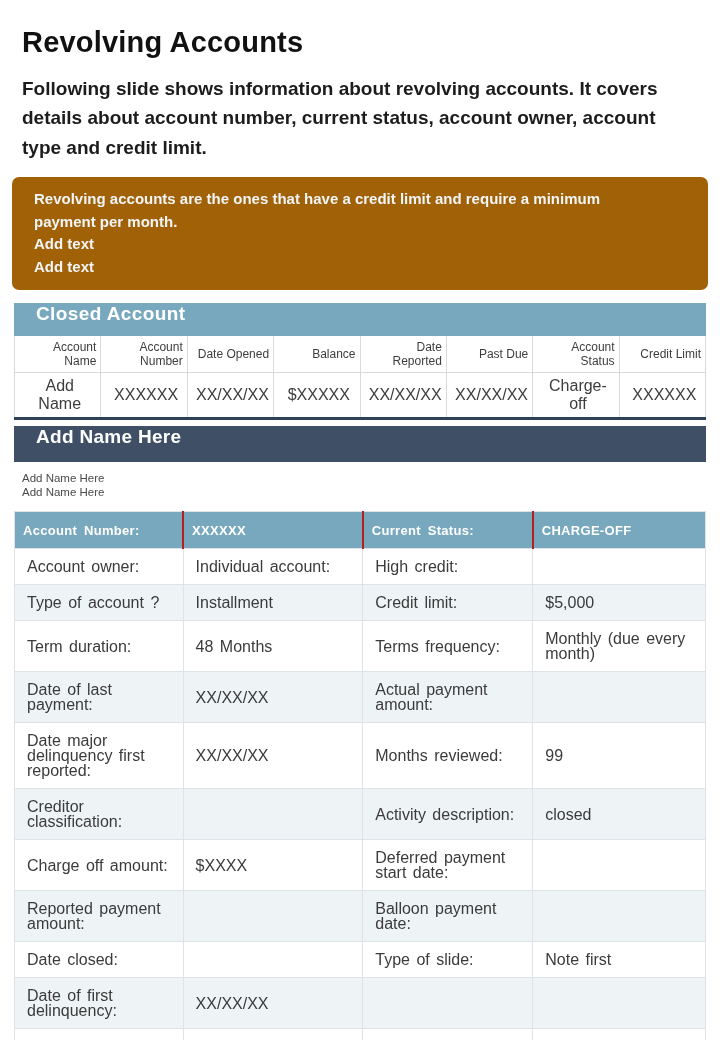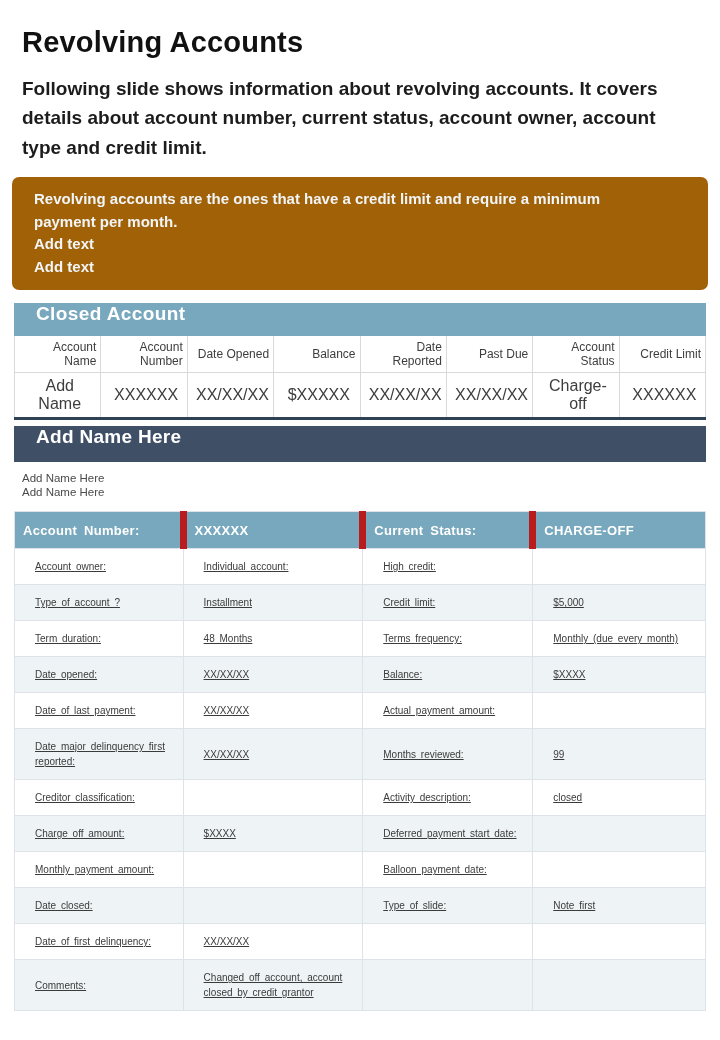--- a/index.html
+++ b/index.html
@@ -26,24 +26,24 @@
                      padding:4px 4px 4px 8px; border-right:1px solid #d9d9d9; border-bottom:1px solid #d9d9d9;
                      vertical-align:middle; line-height:14px; }
   .closed-table td { height:36px; font-size:16px; color:#3d3d3d; text-align:center; padding:4px 4px 4px 8px;
                      border-right:1px solid #d9d9d9; vertical-align:middle; }
   .closed-table th:last-child, .closed-table td:last-child { border-right:none; }
 
   .name-lines { margin:9px 0 0 22px; font-size:11.5px; color:#4a4a4a; line-height:14px; }
 
   .detail-table { margin:12px 14px 0 14px; width:692px; border:1px solid #dde3e8; }
   .detail-table th { height:37px; background:#78a8bd; color:#fff; font-size:13px; font-weight:700; text-align:left;
-                     padding:4px 6px 4px 8px; border-right:7px solid #b91c1c; vertical-align:middle; letter-spacing:.3px; word-spacing:3px; }
+                     padding:4px 6px 4px 8px; border-right:2px solid #b91c1c; vertical-align:middle; letter-spacing:.3px; word-spacing:3px; }
   .detail-table th:last-child { border-right:none; }
-  .detail-table td { font-size:10px; color:#3b3b3b; text-align:left; padding:10px 4px 10px 20px;
-                     border:1px solid #dde3e8; vertical-align:middle; line-height:15px; word-spacing:2px;text-decoration:underline; }
+  .detail-table td { font-size:16px; color:#3b3b3b; text-align:left; padding:10px 4px 10px 12px;
+                     border:1px solid #dde3e8; vertical-align:middle; line-height:15px; word-spacing:2px; }
   .detail-table tbody tr:nth-child(even) { background:#eef3f6; }
   .page-num { position:absolute; right:26px; bottom:14px; font-size:12.5px; color:#111; }
 </style>
 </head>
 <body>
 
 <div class="page">
 
   <h1 class="title">Revolving Accounts</h1>
 
@@ -123,26 +123,20 @@
           <td>Credit limit:</td>
           <td>$5,000</td>
         </tr>
         <tr>
           <td>Term duration:</td>
           <td>48 Months</td>
           <td>Terms frequency:</td>
           <td>Monthly (due every month)</td>
         </tr>
         <tr>
-          <td>Date opened:</td>
-          <td>XX/XX/XX</td>
-          <td>Balance:</td>
-          <td>$XXXX</td>
-        </tr>
-        <tr>
           <td>Date of last payment:</td>
           <td>XX/XX/XX</td>
           <td>Actual payment amount:</td>
           <td></td>
         </tr>
         <tr>
           <td>Date major delinquency first reported:</td>
           <td>XX/XX/XX</td>
           <td>Months reviewed:</td>
           <td>99</td>
@@ -153,21 +147,21 @@
           <td>Activity description:</td>
           <td>closed</td>
         </tr>
         <tr>
           <td>Charge off amount:</td>
           <td>$XXXX</td>
           <td>Deferred payment start date:</td>
           <td></td>
         </tr>
         <tr>
-          <td>Monthly payment amount:</td>
+          <td>Reported payment amount:</td>
           <td></td>
           <td>Balloon payment date:</td>
           <td></td>
         </tr>
         <tr>
           <td>Date closed:</td>
           <td></td>
           <td>Type of slide:</td>
           <td>Note first</td>
         </tr>

